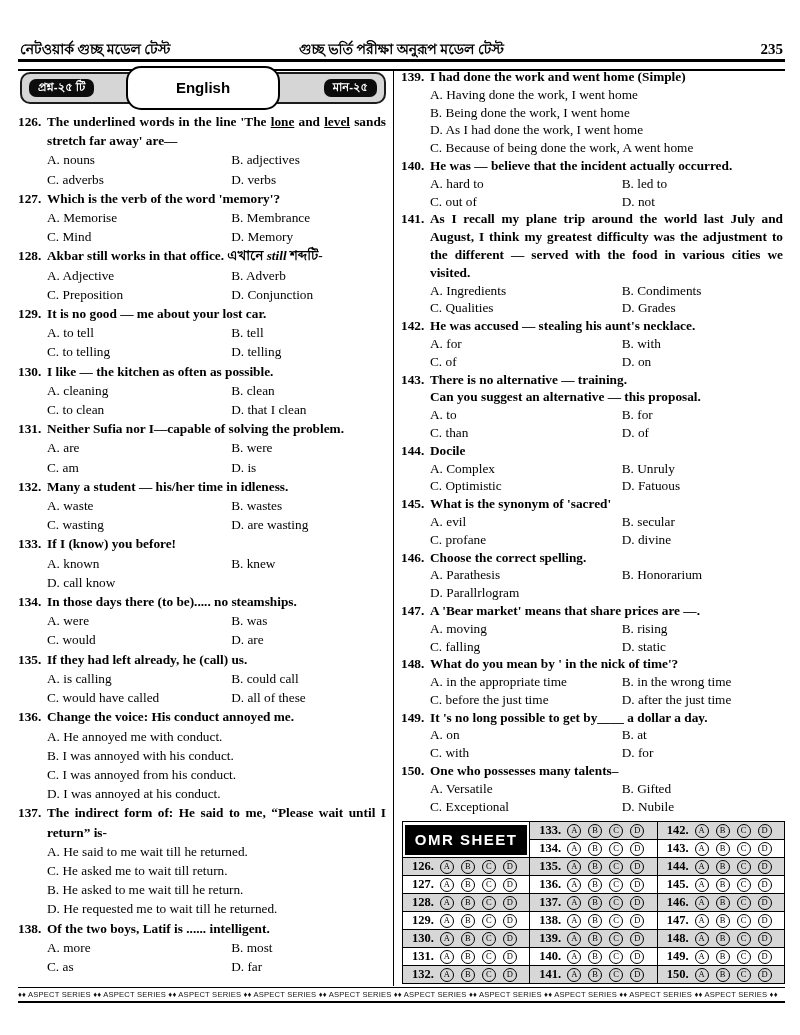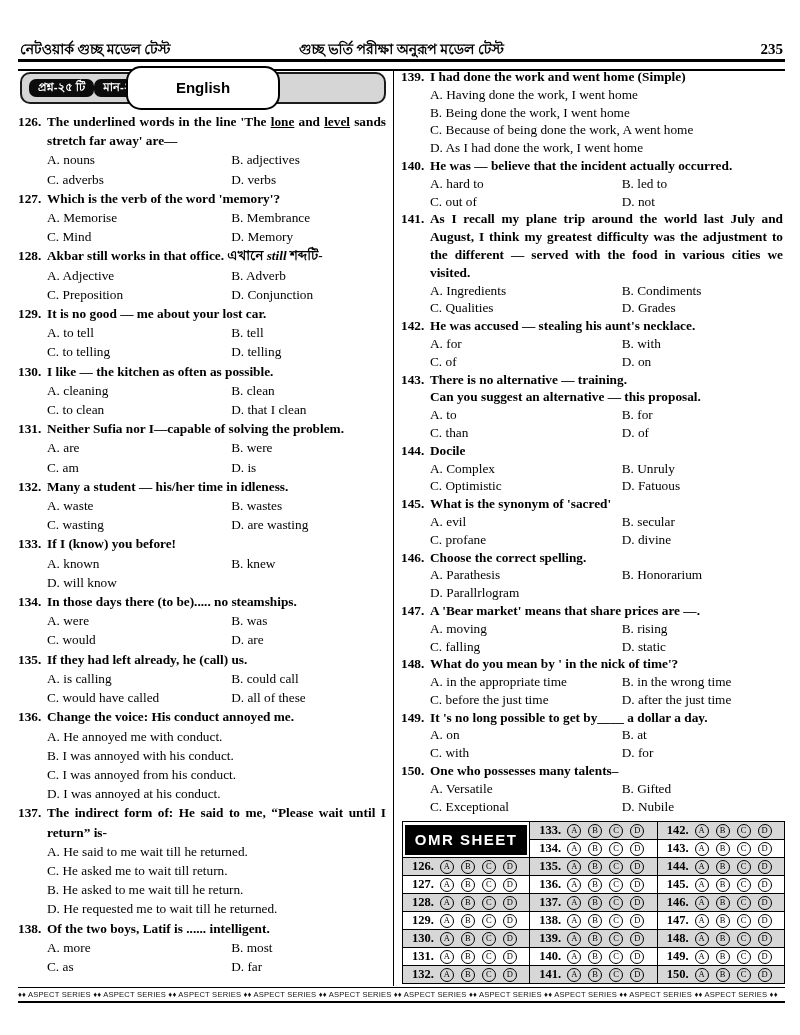--- a/index.html
+++ b/index.html
@@ -22,21 +22,21 @@
   
   #main{position:absolute;top:68px;left:18px;width:767px;height:918px;}
   #col-divider{position:absolute;left:375px;top:2px;width:1px;height:916px;background:#000;}
   #col-left{position:absolute;left:0;top:0;width:370px;}
   #col-right{position:absolute;left:383px;top:0;width:384px;}
 
   
   #section-bar{
     height:32px;margin:4px 2px 8px 2px;background:#d6d6d6;
     border:2px solid #1c1c1c;border-radius:10px;
-    display:flex;align-items:center;justify-content:flex-start;
+    display:flex;align-items:center;justify-content:space-between;
     padding:0 7px;box-sizing:border-box;position:relative;
   }
   .badge{
     background:#0c0c0c;color:#fff;font-family:"Liberation Sans",sans-serif;
     font-weight:bold;font-size:11.5px;padding:3px 9px;border-radius:7px;line-height:1;
   }
   #section-title-pill{
     position:absolute;left:50%;transform:translateX(-50%);
     background:#fff;border:2px solid #000;border-radius:15px;
     width:150px;text-align:center;font-family:"Liberation Sans",sans-serif;
@@ -194,21 +194,21 @@
           </div>
         </div>
         <div class="question">
           <div class="q-head">
             <span class="q-num">133.</span>
             <span class="q-text">If I (know) you before!</span>
           </div>
           <div class="opts grid">
             <div class="opt">A. known</div>
             <div class="opt">B. knew</div>
-            <div class="opt">D. will know</div>
+            <div class="opt">D. call know</div>
           </div>
         </div>
         <div class="question">
           <div class="q-head">
             <span class="q-num">134.</span>
             <span class="q-text">In those days there (to be)..... no steamships.</span>
           </div>
           <div class="opts grid">
             <div class="opt">A. were</div>
             <div class="opt">B. was</div>
@@ -268,22 +268,22 @@
 
     <div id="col-right">
         <div class="question">
           <div class="q-head">
             <span class="q-num">139.</span>
             <span class="q-text">I had done the work and went home (Simple)</span>
           </div>
           <div class="opts stack">
             <div class="opt">A. Having done the work, I went home</div>
             <div class="opt">B. Being done the work, I went home</div>
+            <div class="opt">D. As I had done the work, I went home</div>
             <div class="opt">C. Because of being done the work, A went home</div>
-            <div class="opt">D. As I had done the work, I went home</div>
           </div>
         </div>
         <div class="question">
           <div class="q-head">
             <span class="q-num">140.</span>
             <span class="q-text">He was — believe that the incident actually occurred.</span>
           </div>
           <div class="opts grid">
             <div class="opt">A. hard to</div>
             <div class="opt">B. led to</div>

